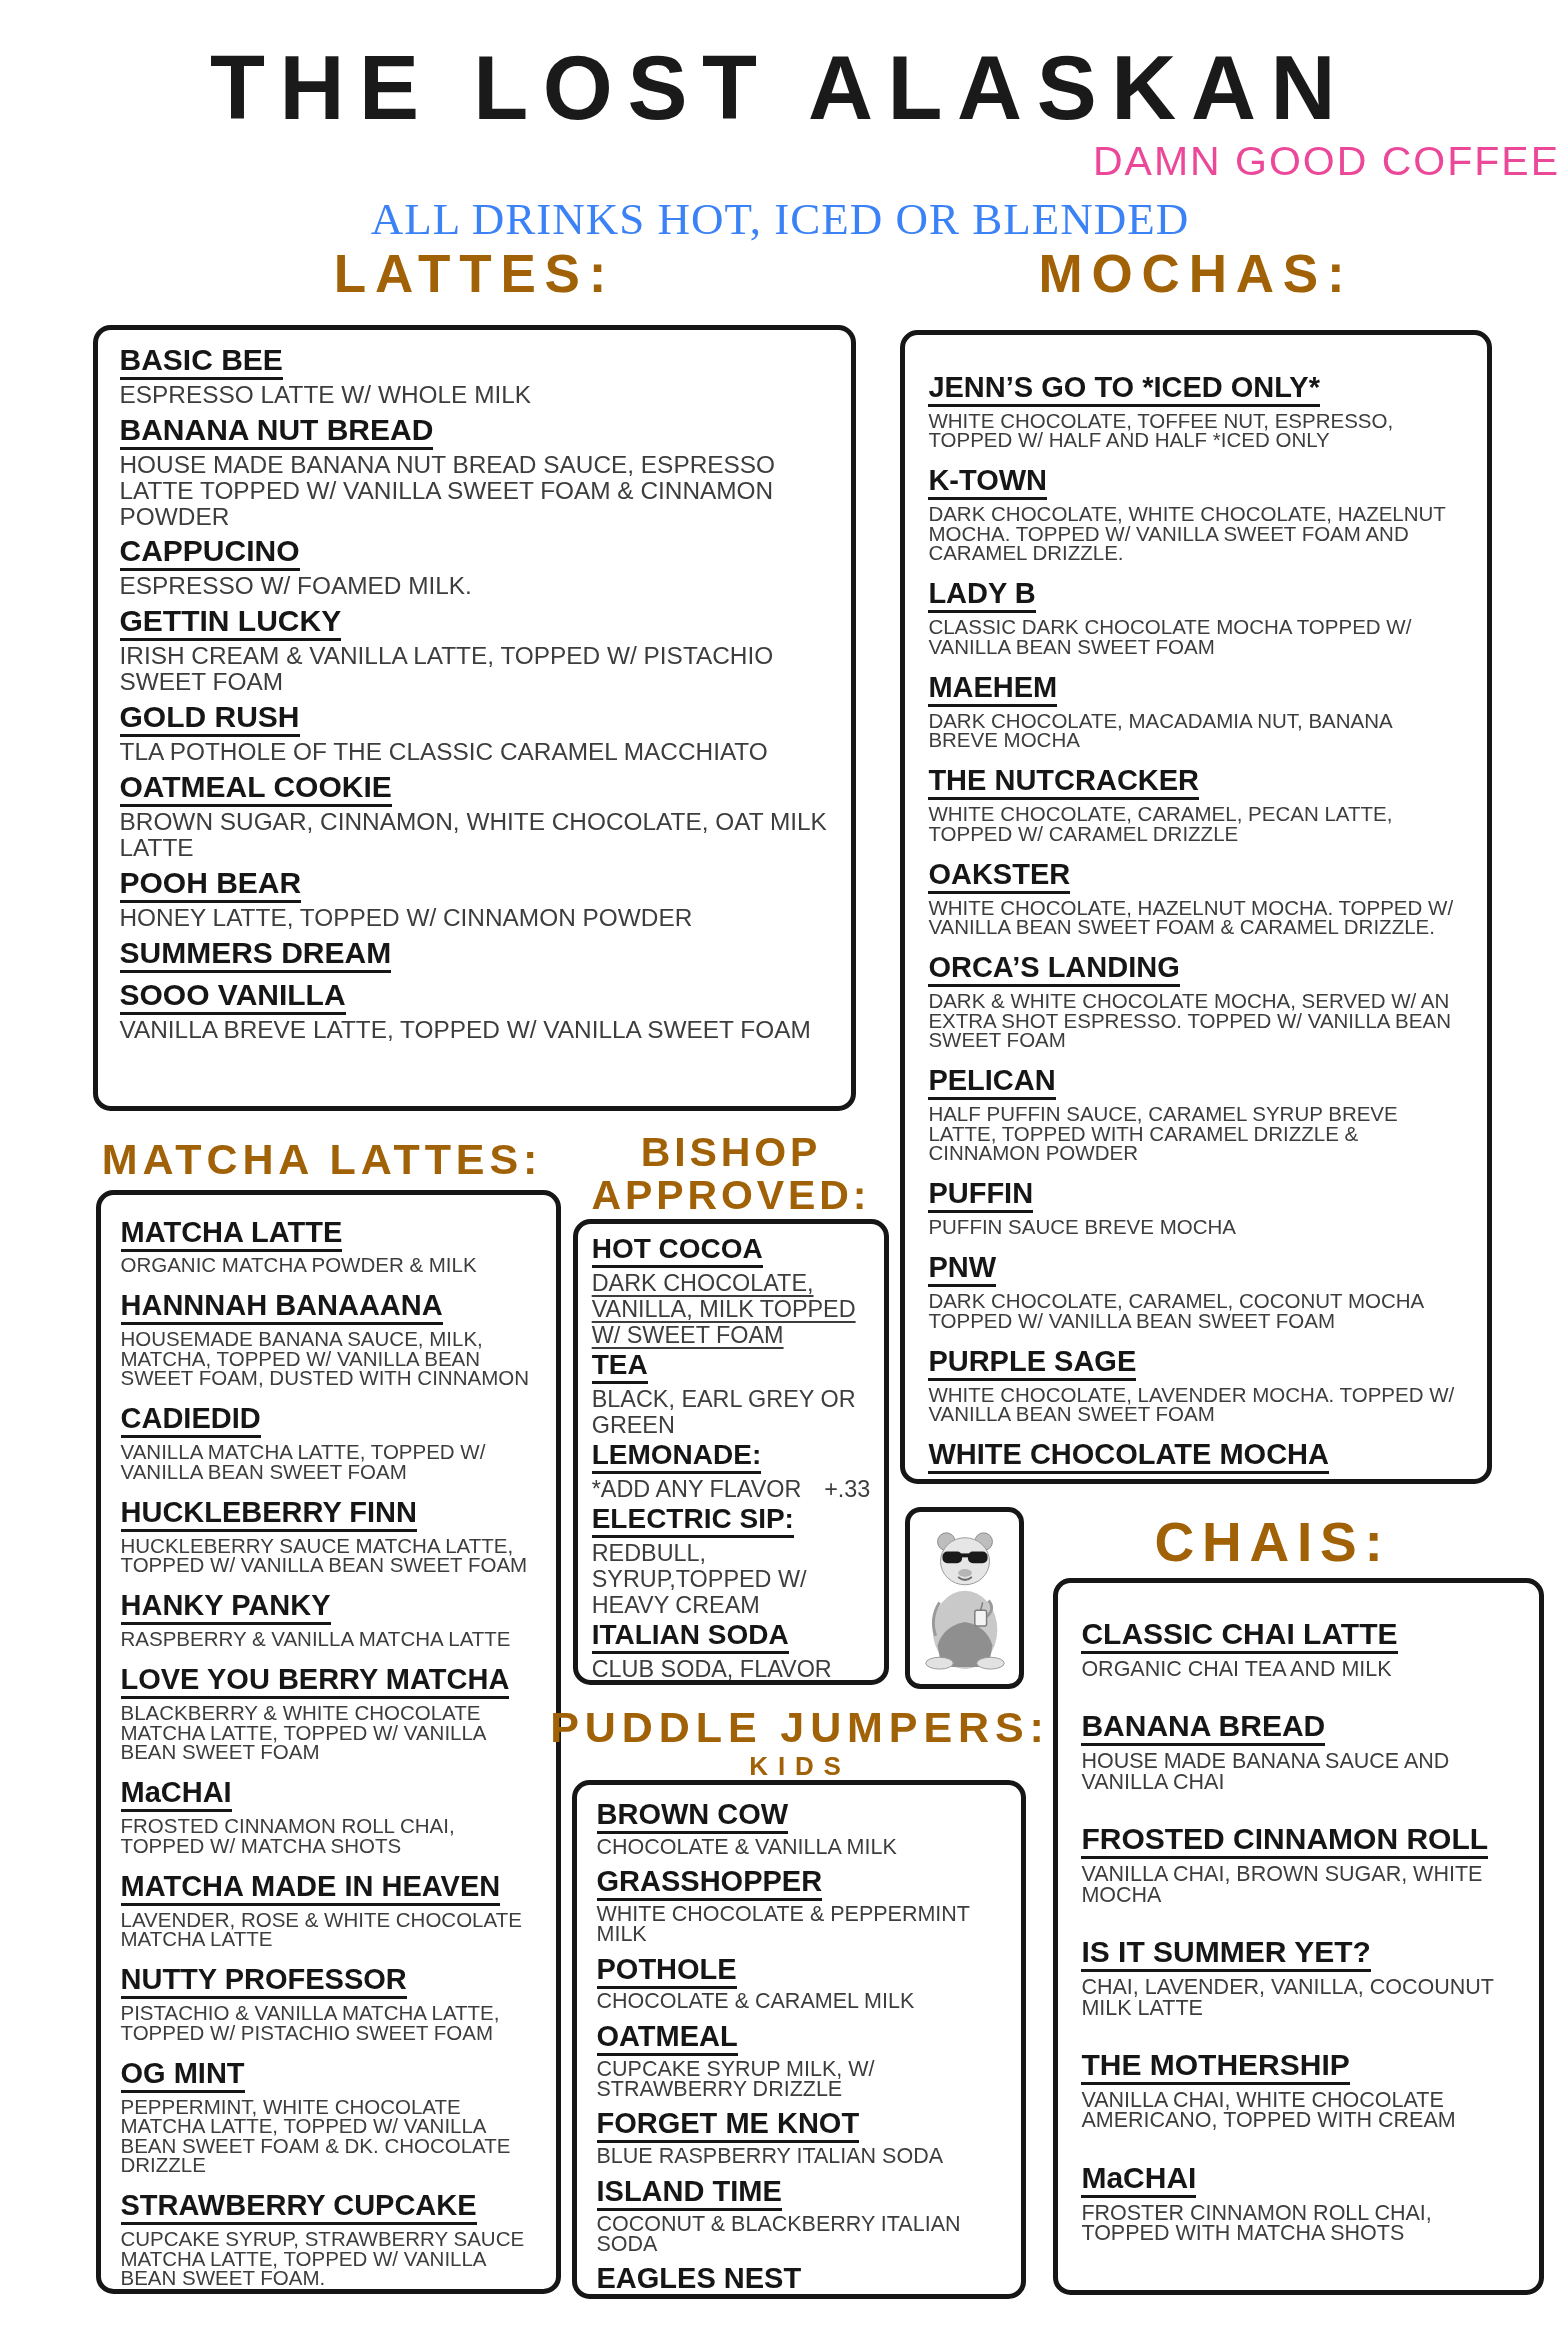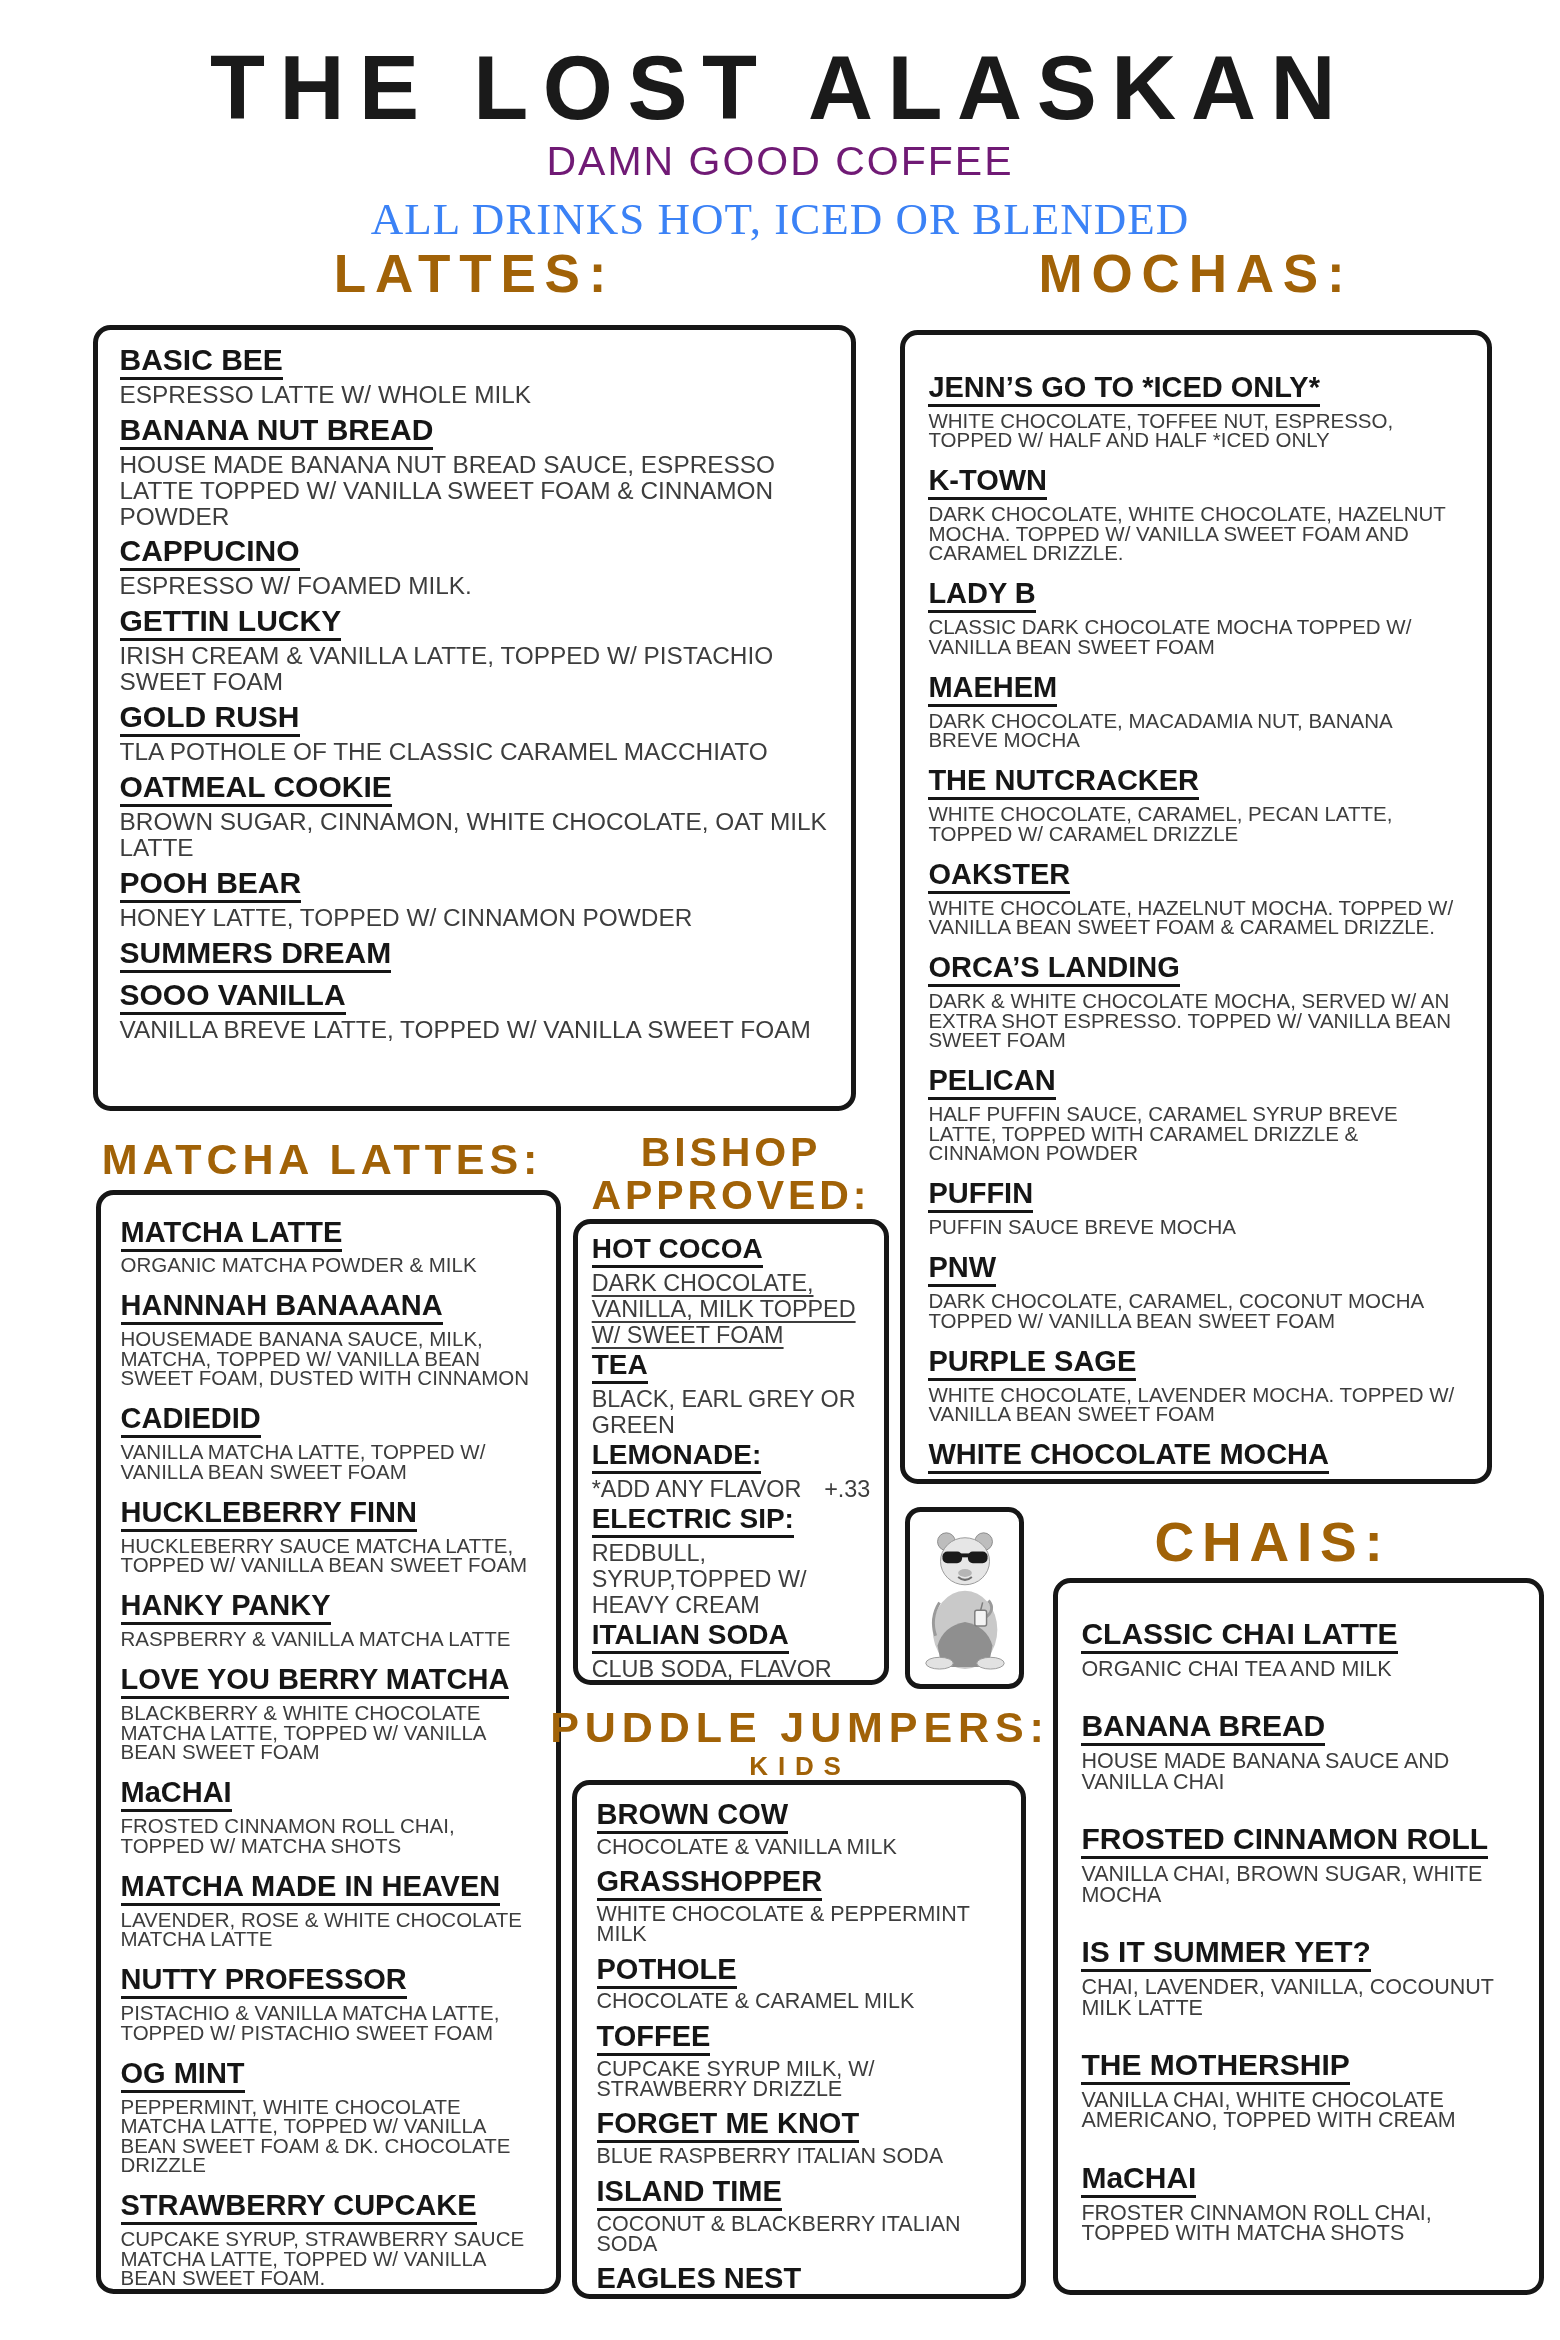--- a/index.html
+++ b/index.html
@@ -5,22 +5,22 @@
   html,body{margin:0;padding:0;background:#ffffff;}
   .page{
     position:relative;width:1560px;height:2341px;background:#fff;
     font-family:"Liberation Sans",sans-serif;color:#1a1a1a;overflow:hidden;
   }
   .page-title{
     position:absolute;top:37px;left:0;width:100%;text-align:center;
     font-size:90px;font-weight:bold;letter-spacing:14.6px;white-space:nowrap;
   }
   .page-subtitle{
-    position:absolute;top:138px;left:0;width:100%;text-align:center;
-    font-size:41px;font-weight:normal;letter-spacing:2px;color:#701a75;
+    position:absolute;top:138px;left:0;width:100%;text-align:right;
+    font-size:41px;font-weight:normal;letter-spacing:2px;color:#ec4899;
   }
   .page-tagline{
     position:absolute;top:193px;left:0;width:100%;text-align:center;
     font-family:"Liberation Serif",serif;font-size:45px;letter-spacing:1px;color:#3b82f6;
   }
   .sec-hdr{
     position:absolute;text-align:center;font-weight:bold;color:#a16207;line-height:1.05;
   }
   #hdr-lattes{left:93px;top:246px;width:763px;font-size:53px;letter-spacing:8.8px;}
   #hdr-mochas{left:900px;top:246px;width:592px;font-size:53px;letter-spacing:8.8px;}
@@ -295,21 +295,21 @@
       </div>
         <div class="item">
         <div class="name"><span class="nm">GRASSHOPPER</span></div>
         <div class="desc"><span>WHITE CHOCOLATE &amp; PEPPERMINT MILK</span></div>
       </div>
         <div class="item">
         <div class="name"><span class="nm">POTHOLE</span></div>
         <div class="desc"><span>CHOCOLATE &amp; CARAMEL MILK</span></div>
       </div>
         <div class="item">
-        <div class="name"><span class="nm">TOFFEE</span></div>
+        <div class="name"><span class="nm">OATMEAL</span></div>
         <div class="desc"><span>CUPCAKE SYRUP MILK, W/ STRAWBERRY DRIZZLE</span></div>
       </div>
         <div class="item">
         <div class="name"><span class="nm">FORGET ME KNOT</span></div>
         <div class="desc"><span>BLUE RASPBERRY ITALIAN SODA</span></div>
       </div>
         <div class="item">
         <div class="name"><span class="nm">ISLAND TIME</span></div>
         <div class="desc"><span>COCONUT &amp; BLACKBERRY ITALIAN SODA</span></div>
       </div>

